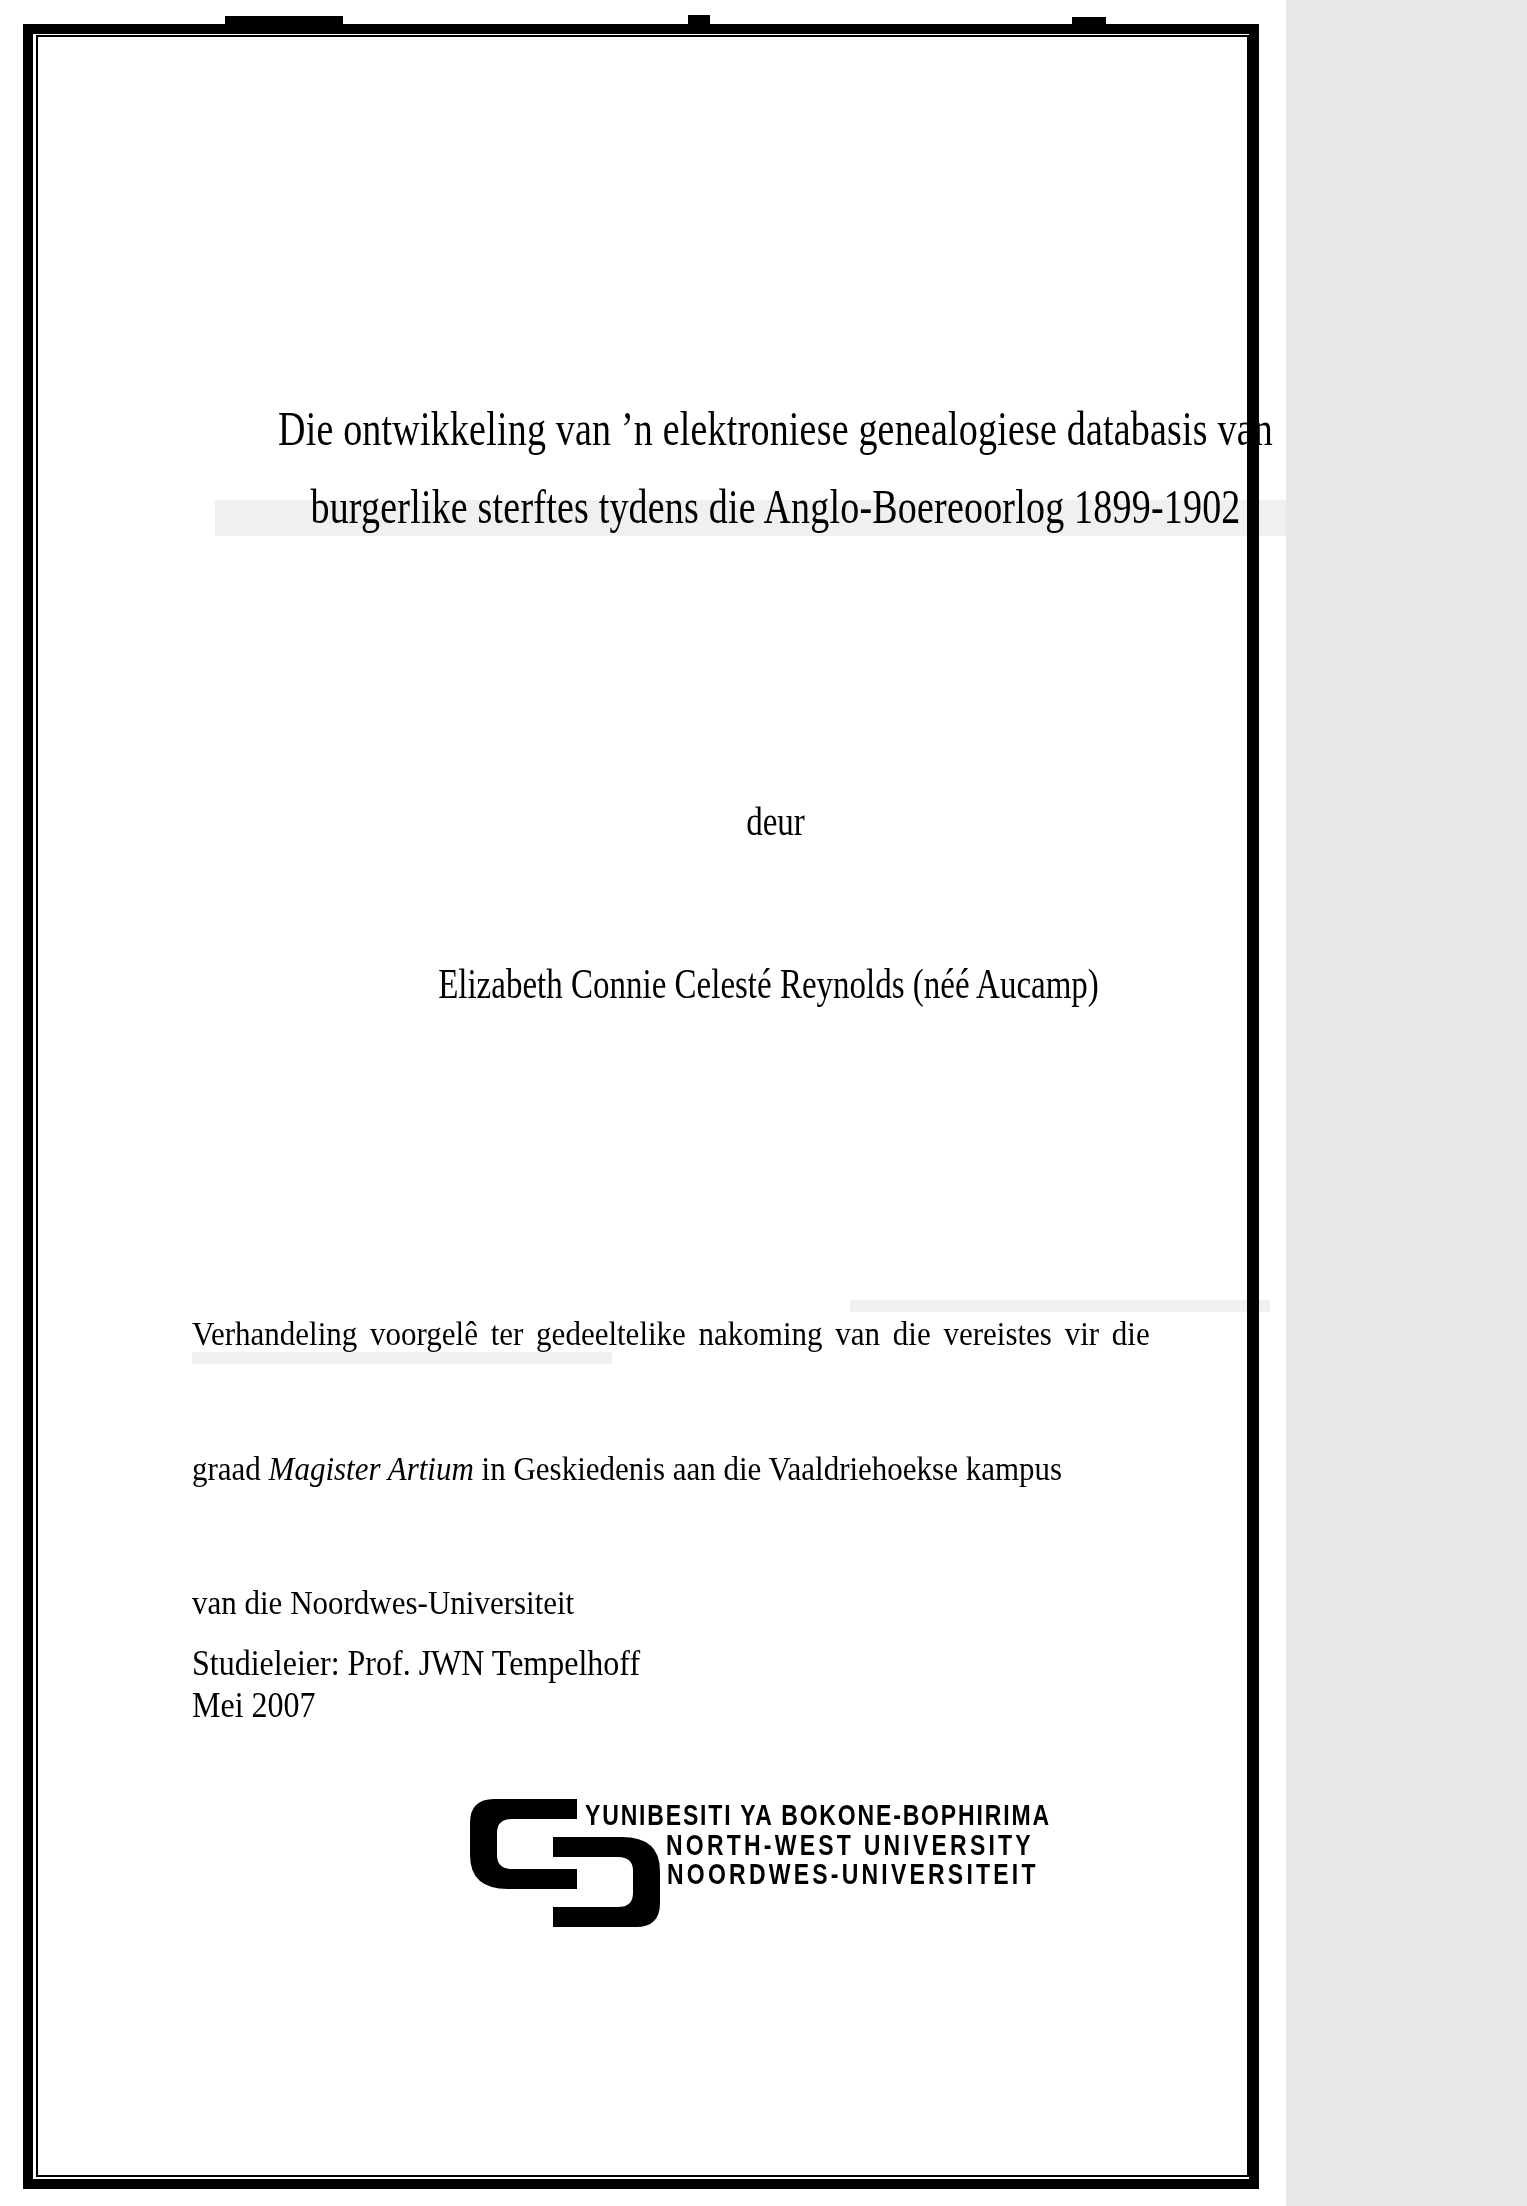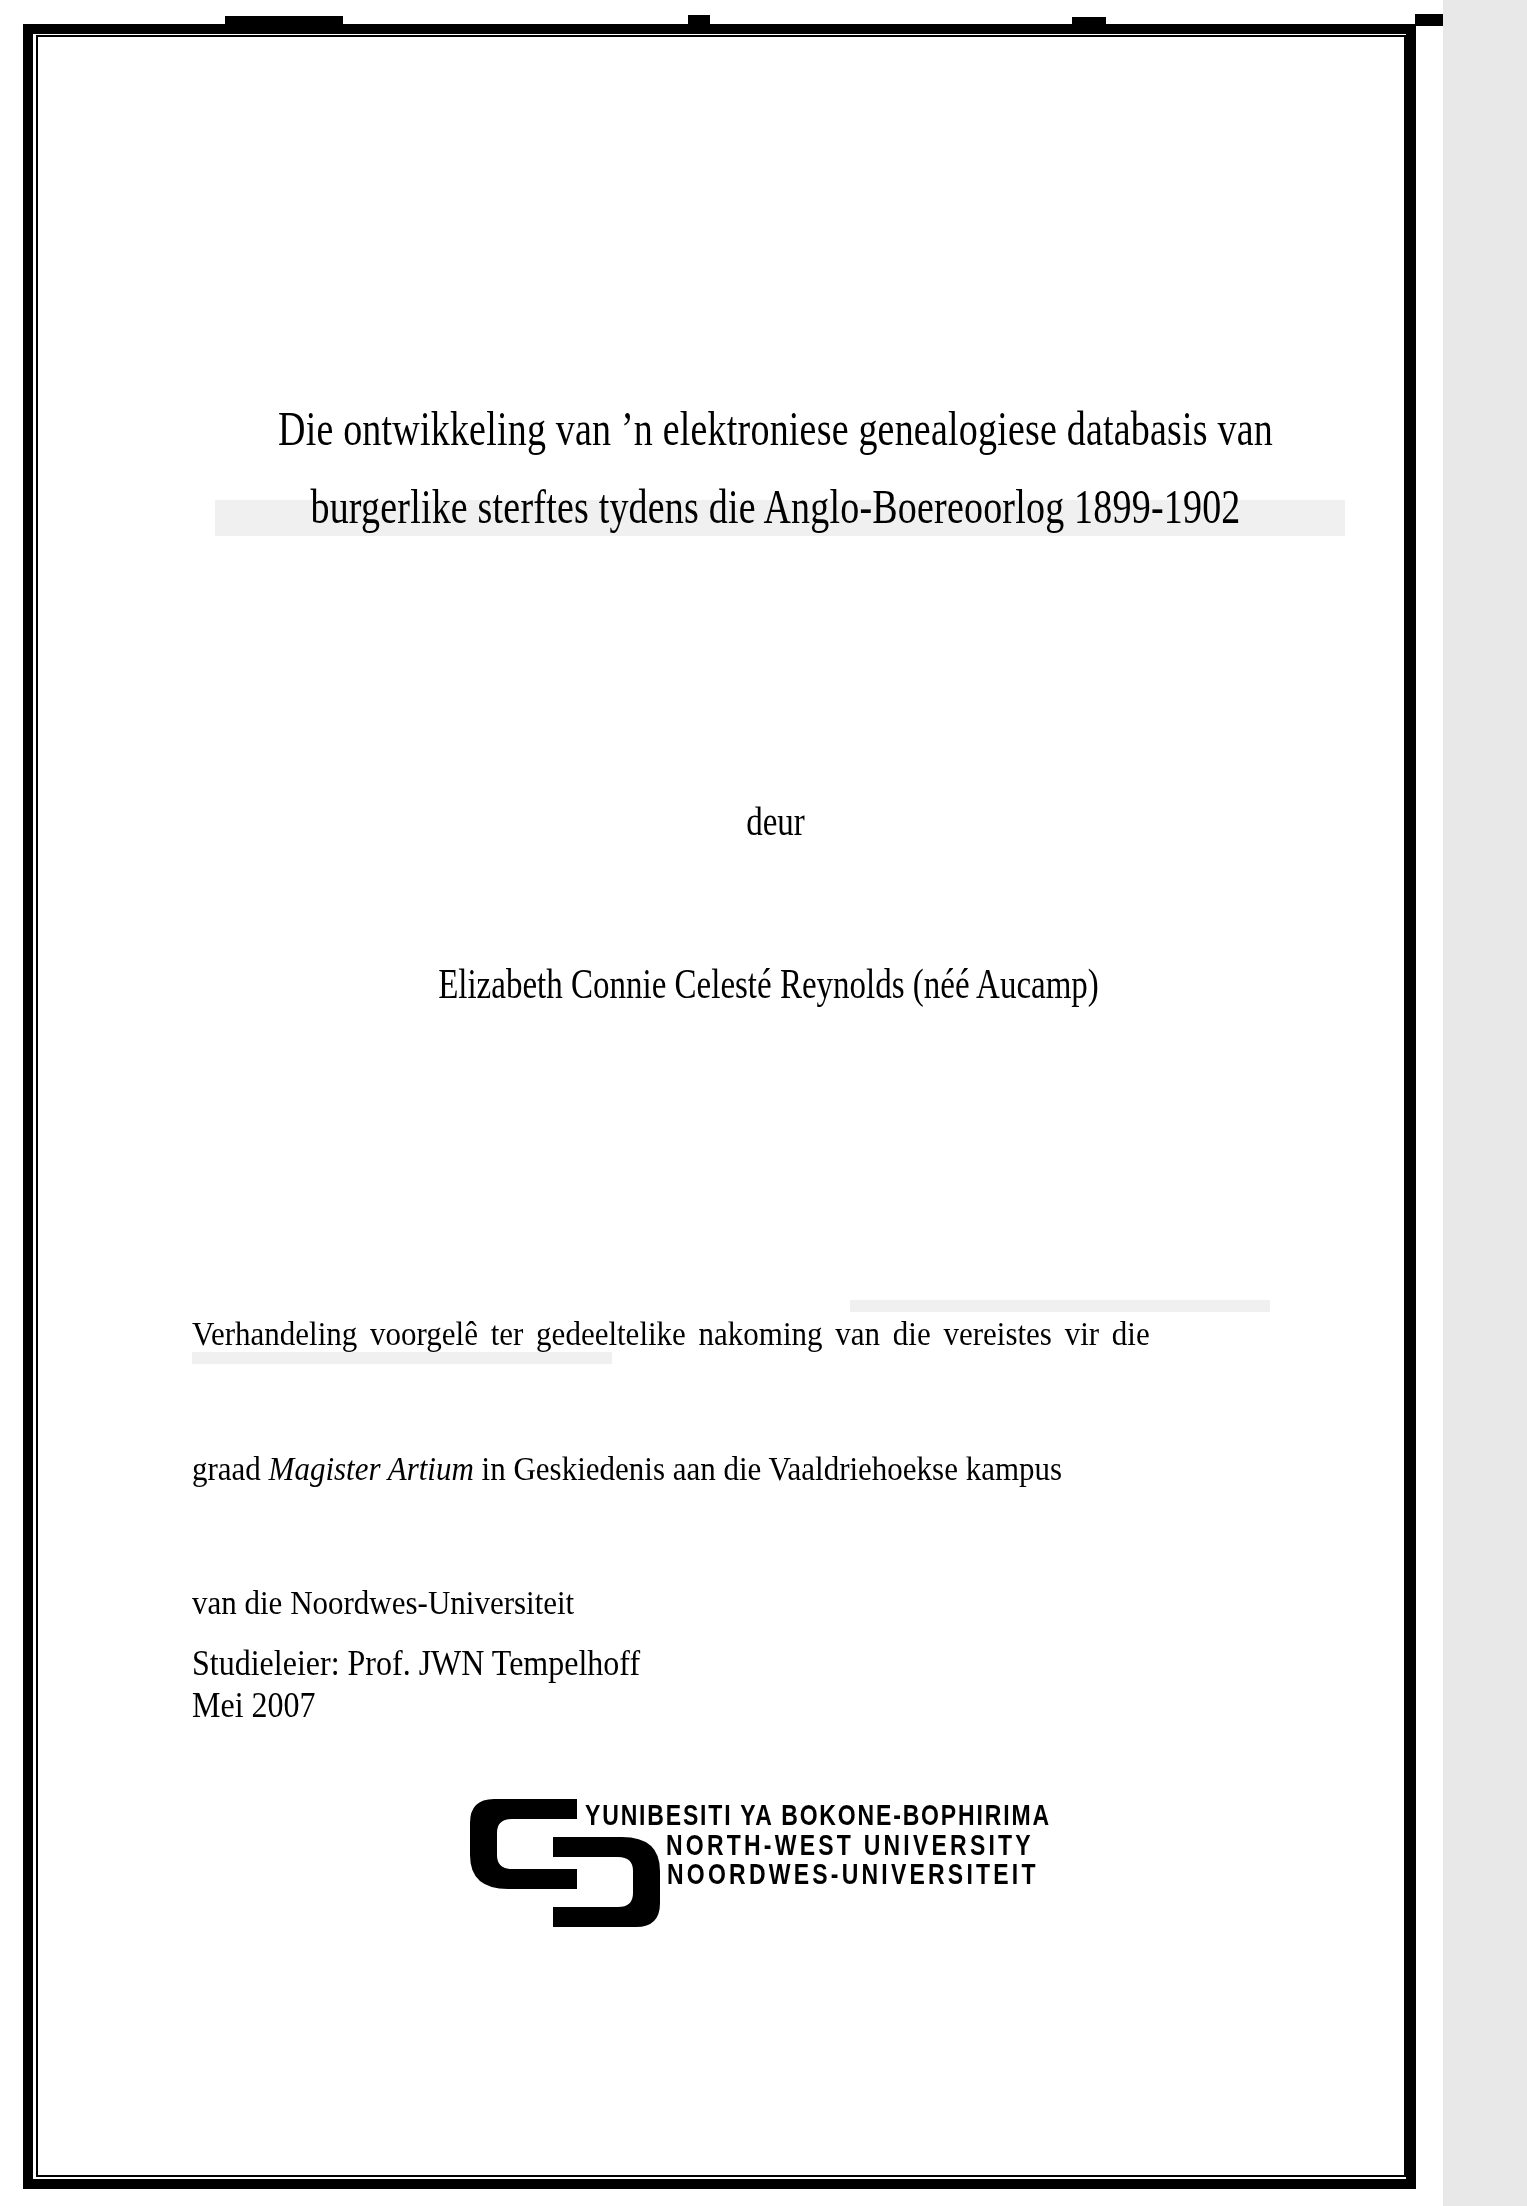--- a/index.html
+++ b/index.html
@@ -1,18 +1,18 @@
 <!DOCTYPE html>
 <html><head>
 <meta charset="utf-8">
 <style>
   html,body { margin:0; padding:0; background:#e8e8e8; }
   .page {
     position:relative;
-    width:1443px; height:2206px;
+    width:1286px; height:2206px;
     background:#ffffff;
     overflow:hidden;
     font-family:"Liberation Serif", serif;
     color:#000;
   }
   .abs { position:absolute; }
 
   
   .frame-outer {
     position:absolute; left:23px; top:24px; right:27px; bottom:17px;

